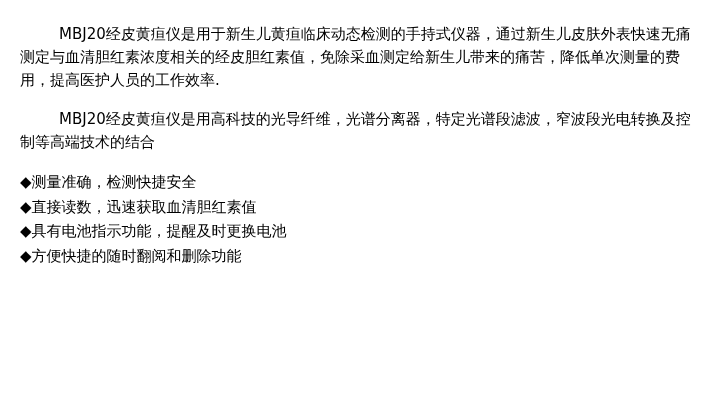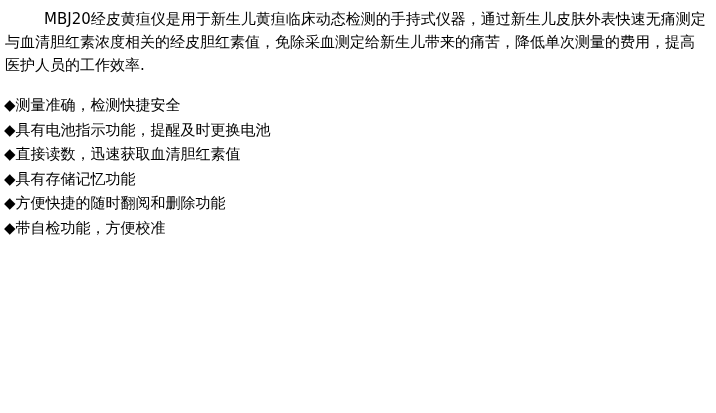--- a/index.html
+++ b/index.html
@@ -14,49 +14,49 @@
       color: #000000;
       font-family: "DejaVu Sans", sans-serif;
       font-size: 15px;
       -webkit-font-smoothing: none;
     }
     .doc {
       padding: 7px 8px 0 4px;
       width: 704px;
     }
     .para {
-      margin: 1px;
+      margin: 16px;
       line-height: 23px;
       text-indent: 39px;
       text-align: left;
       letter-spacing: 0px;
       word-break: break-all;
     }
     .para.second {
       margin-top: 4px;
     }
     .features {
       margin-top: 16px;
     }
     .feature-line {
       line-height: 24.6px;
       white-space: nowrap;
       text-align: left;
+      margin-left: 16px;
     }
   </style>
 </head>
 <body>
 
 <div class="doc">
 
   <p class="para">MBJ20经皮黄疸仪是用于新生儿黄疸临床动态检测的手持式仪器，通过新生儿皮肤外表快速无痛测定与血清胆红素浓度相关的经皮胆红素值，免除采血测定给新生儿带来的痛苦，降低单次测量的费用，提高医护人员的工作效率.</p>
 
+  <p class="para second">MBJ20经皮黄疸仪是用高科技的光导纤维，光谱分离器，特定光谱段滤波，窄波段光电转换及控制等高端技术的结合</p>
 
   <div class="features">
     <div class="feature-line">◆测量准确，检测快捷安全</div>
+    <div class="feature-line">◆直接读数，迅速获取血清胆红素值</div>
     <div class="feature-line">◆具有电池指示功能，提醒及时更换电池</div>
-    <div class="feature-line">◆直接读数，迅速获取血清胆红素值</div>
-    <div class="feature-line">◆具有存储记忆功能</div>
     <div class="feature-line">◆方便快捷的随时翻阅和删除功能</div>
-    <div class="feature-line">◆带自检功能，方便校准</div>
   </div>
 
 </div>
 
 </body></html>

